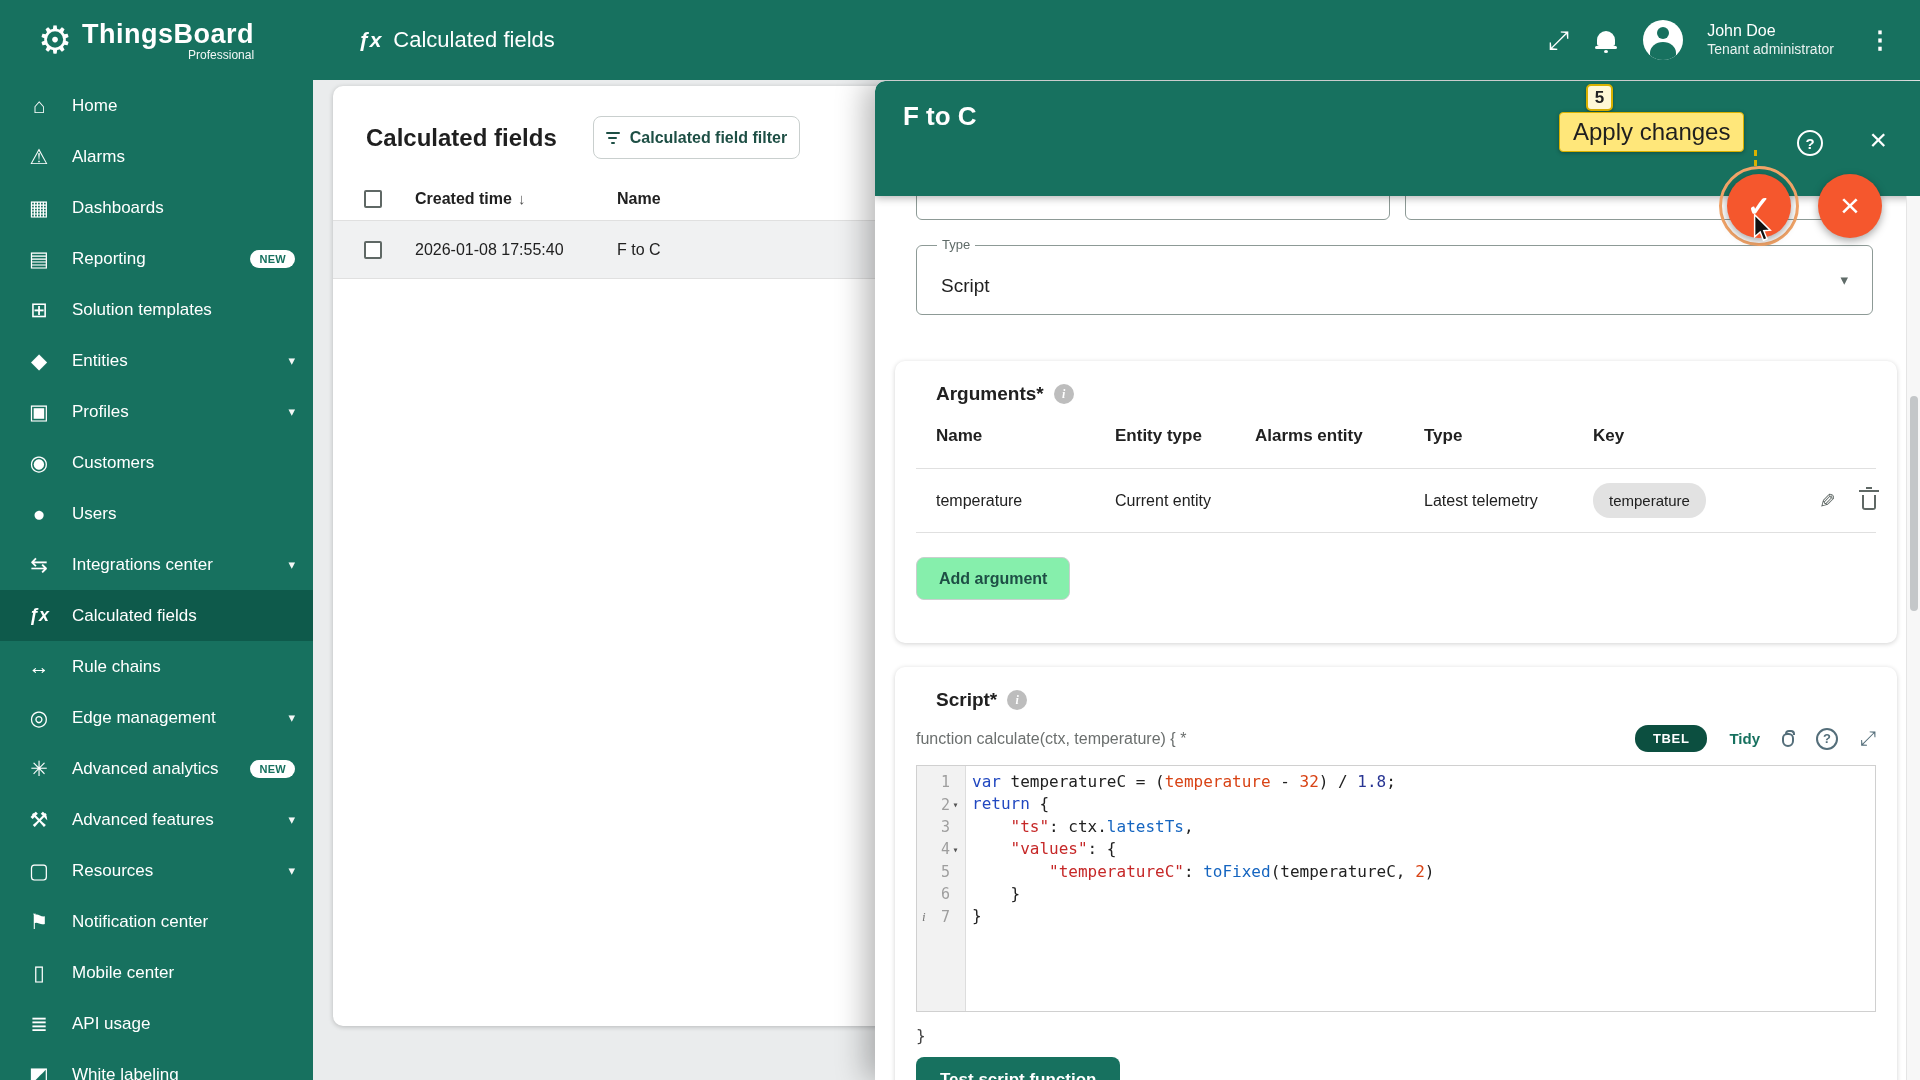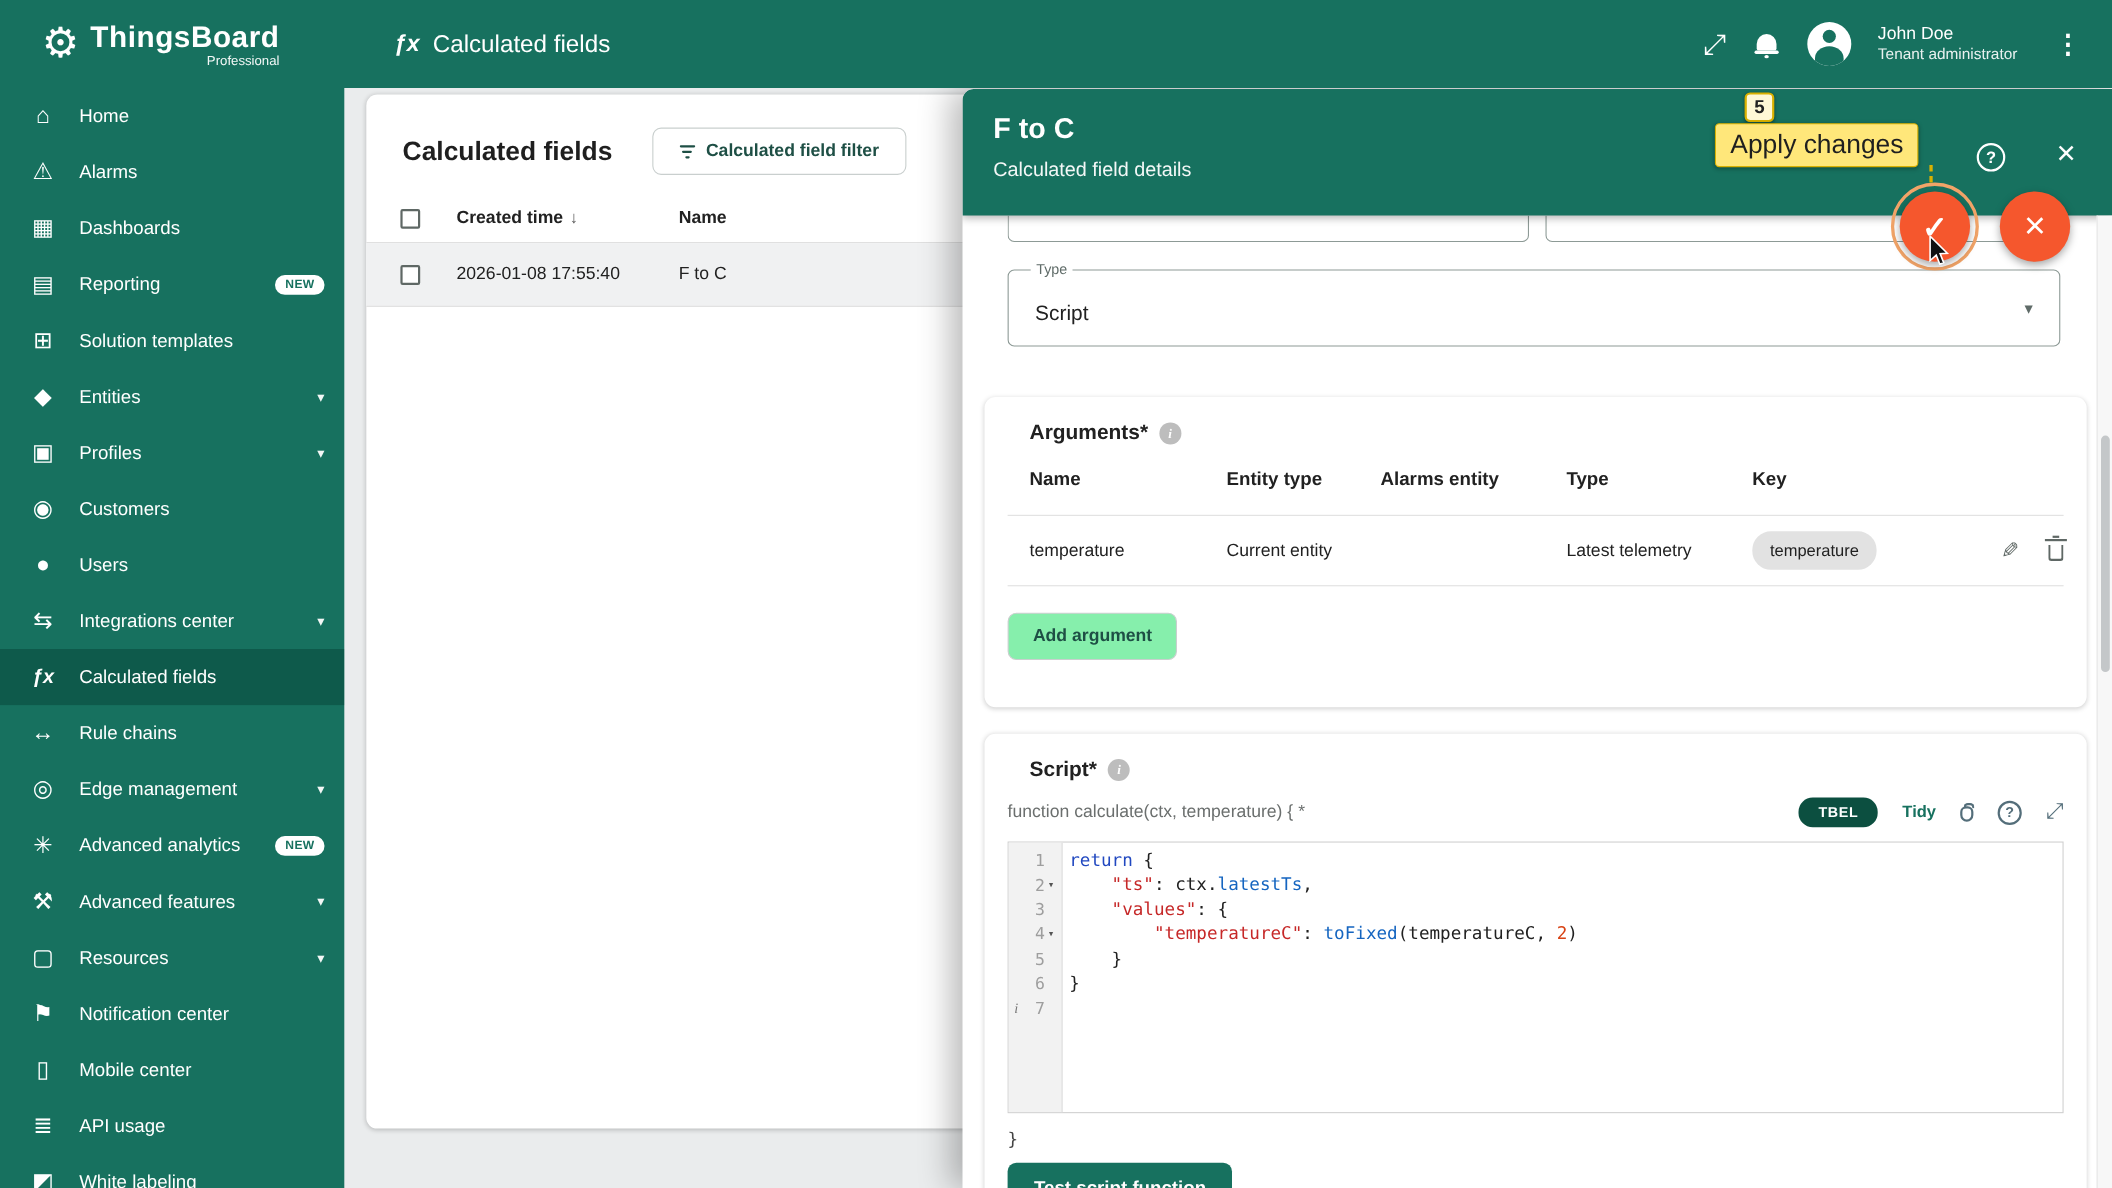--- a/index.html
+++ b/index.html
@@ -49,21 +49,21 @@
   .nav-icon.fx { font-style:italic; font-weight:bold; font-size:18px; }
   .nav-label { font-size:17px; white-space:nowrap; }
   .nav-badge { margin-left:auto; background:#fff; color:var(--green); font-size:11px; font-weight:bold; padding:3px 9px; border-radius:10px; letter-spacing:.3px; }
   .nav-chevron { margin-left:auto; font-size:13px; opacity:.95; }
 
   
   .content { position:absolute; left:313px; top:80px; right:0; bottom:0; background:#EAECED; }
   .list-card { position:absolute; left:20px; top:6px; width:760px; height:940px; background:#fff; border-radius:10px; box-shadow:0 1px 5px rgba(0,0,0,.22); }
   .card-head { display:flex; align-items:center; padding:30px 0 18px 33px; }
   .card-head h1 { font-size:24px; font-weight:bold; color:#1f1f1f; }
-  .filter-btn { margin-left:36px; height:43px; display:flex; align-items:center; gap:10px; border:1px solid #C9CFCE; border-radius:8px; background:#fff; padding:0 24px; font-size:16px; font-weight:bold; color:#1E4F45; cursor:pointer; font-family:"Liberation Sans",sans-serif; }
+  .filter-btn { margin-left:36px; height:43px; display:flex; align-items:center; gap:10px; border:1px solid #C9CFCE; border-radius:8px; background:#fff; padding:0 12px; font-size:16px; font-weight:bold; color:#1E4F45; cursor:pointer; font-family:"Liberation Sans",sans-serif; }
   .filter-icon { display:inline-flex; flex-direction:column; align-items:center; gap:3px; }
   .filter-icon i { display:block; height:2px; background:#1E4F45; border-radius:1px; }
   .filter-icon i:nth-child(1){ width:14px; } .filter-icon i:nth-child(2){ width:9px; } .filter-icon i:nth-child(3){ width:4px; }
   .tbl-header { display:grid; grid-template-columns:51px 202px 1fr; align-items:center; height:44px; padding-left:31px; border-bottom:1px solid #E0E0E0; font-size:16px; font-weight:bold; color:#212121; }
   .tbl-row { display:grid; grid-template-columns:51px 202px 1fr; align-items:center; height:58px; padding-left:31px; background:#F0F1F2; border-bottom:1px solid #E0E0E0; font-size:16px; cursor:pointer; }
   .cb { width:18px; height:18px; border:2px solid #5F6865; border-radius:2px; background:#fff; cursor:pointer; }
   .sort-arrow { font-size:15px; color:#555; margin-left:6px; }
   .col-created { display:flex; align-items:center; }
 
   
@@ -292,21 +292,20 @@
       <span class="cb"></span>
       <span>2026-01-08 17:55:40</span>
       <span>F to C</span>
     </div>
   </div>
 </main>
 
 <section class="drawer">
   <div class="drawer-header">
     <div class="drawer-title">F to C</div>
-    <div class="drawer-subtitle">Calculated field details</div>
     <span class="hdr-help">?</span>
     <span class="hdr-close">×</span>
   </div>
 
   <div class="fab-ring">
     <button class="fab">
       <span class="fab-check-glyph">✓</span>
     </button>
   </div>
   <button class="fab fab-close">
@@ -393,20 +392,21 @@
               <span class="gut-num">6</span>
               <span class="gut-fold"></span>
             </div>
             <div class="gut-line">
               <span class="gut-marker">i</span>
               <span class="gut-num">7</span>
               <span class="gut-fold"></span>
             </div>
           </div>
         <div class="code-area">
+            <div class="code-line"><span class="tk-kw">var</span><span class="tk-pl"> temperatureC = (</span><span class="tk-var">temperature</span><span class="tk-pl"> - </span><span class="tk-num">32</span><span class="tk-pl">) / </span><span class="tk-num2">1.8</span><span class="tk-pl">;</span></div>
             <div class="code-line"><span class="tk-kw">return</span><span class="tk-pl"> {</span></div>
             <div class="code-line"><span class="tk-pl">    </span><span class="tk-str">"ts"</span><span class="tk-pl">: ctx.</span><span class="tk-prop">latestTs</span><span class="tk-pl">,</span></div>
             <div class="code-line"><span class="tk-pl">    </span><span class="tk-str">"values"</span><span class="tk-pl">: {</span></div>
             <div class="code-line"><span class="tk-pl">        </span><span class="tk-str">"temperatureC"</span><span class="tk-pl">: </span><span class="tk-fn">toFixed</span><span class="tk-pl">(temperatureC, </span><span class="tk-num">2</span><span class="tk-pl">)</span></div>
             <div class="code-line"><span class="tk-pl">    }</span></div>
             <div class="code-line"><span class="tk-pl">}</span></div>
           </div>
       </div>
       <div class="closing-brace">}</div>
       <button class="test-btn">Test script function</button>

